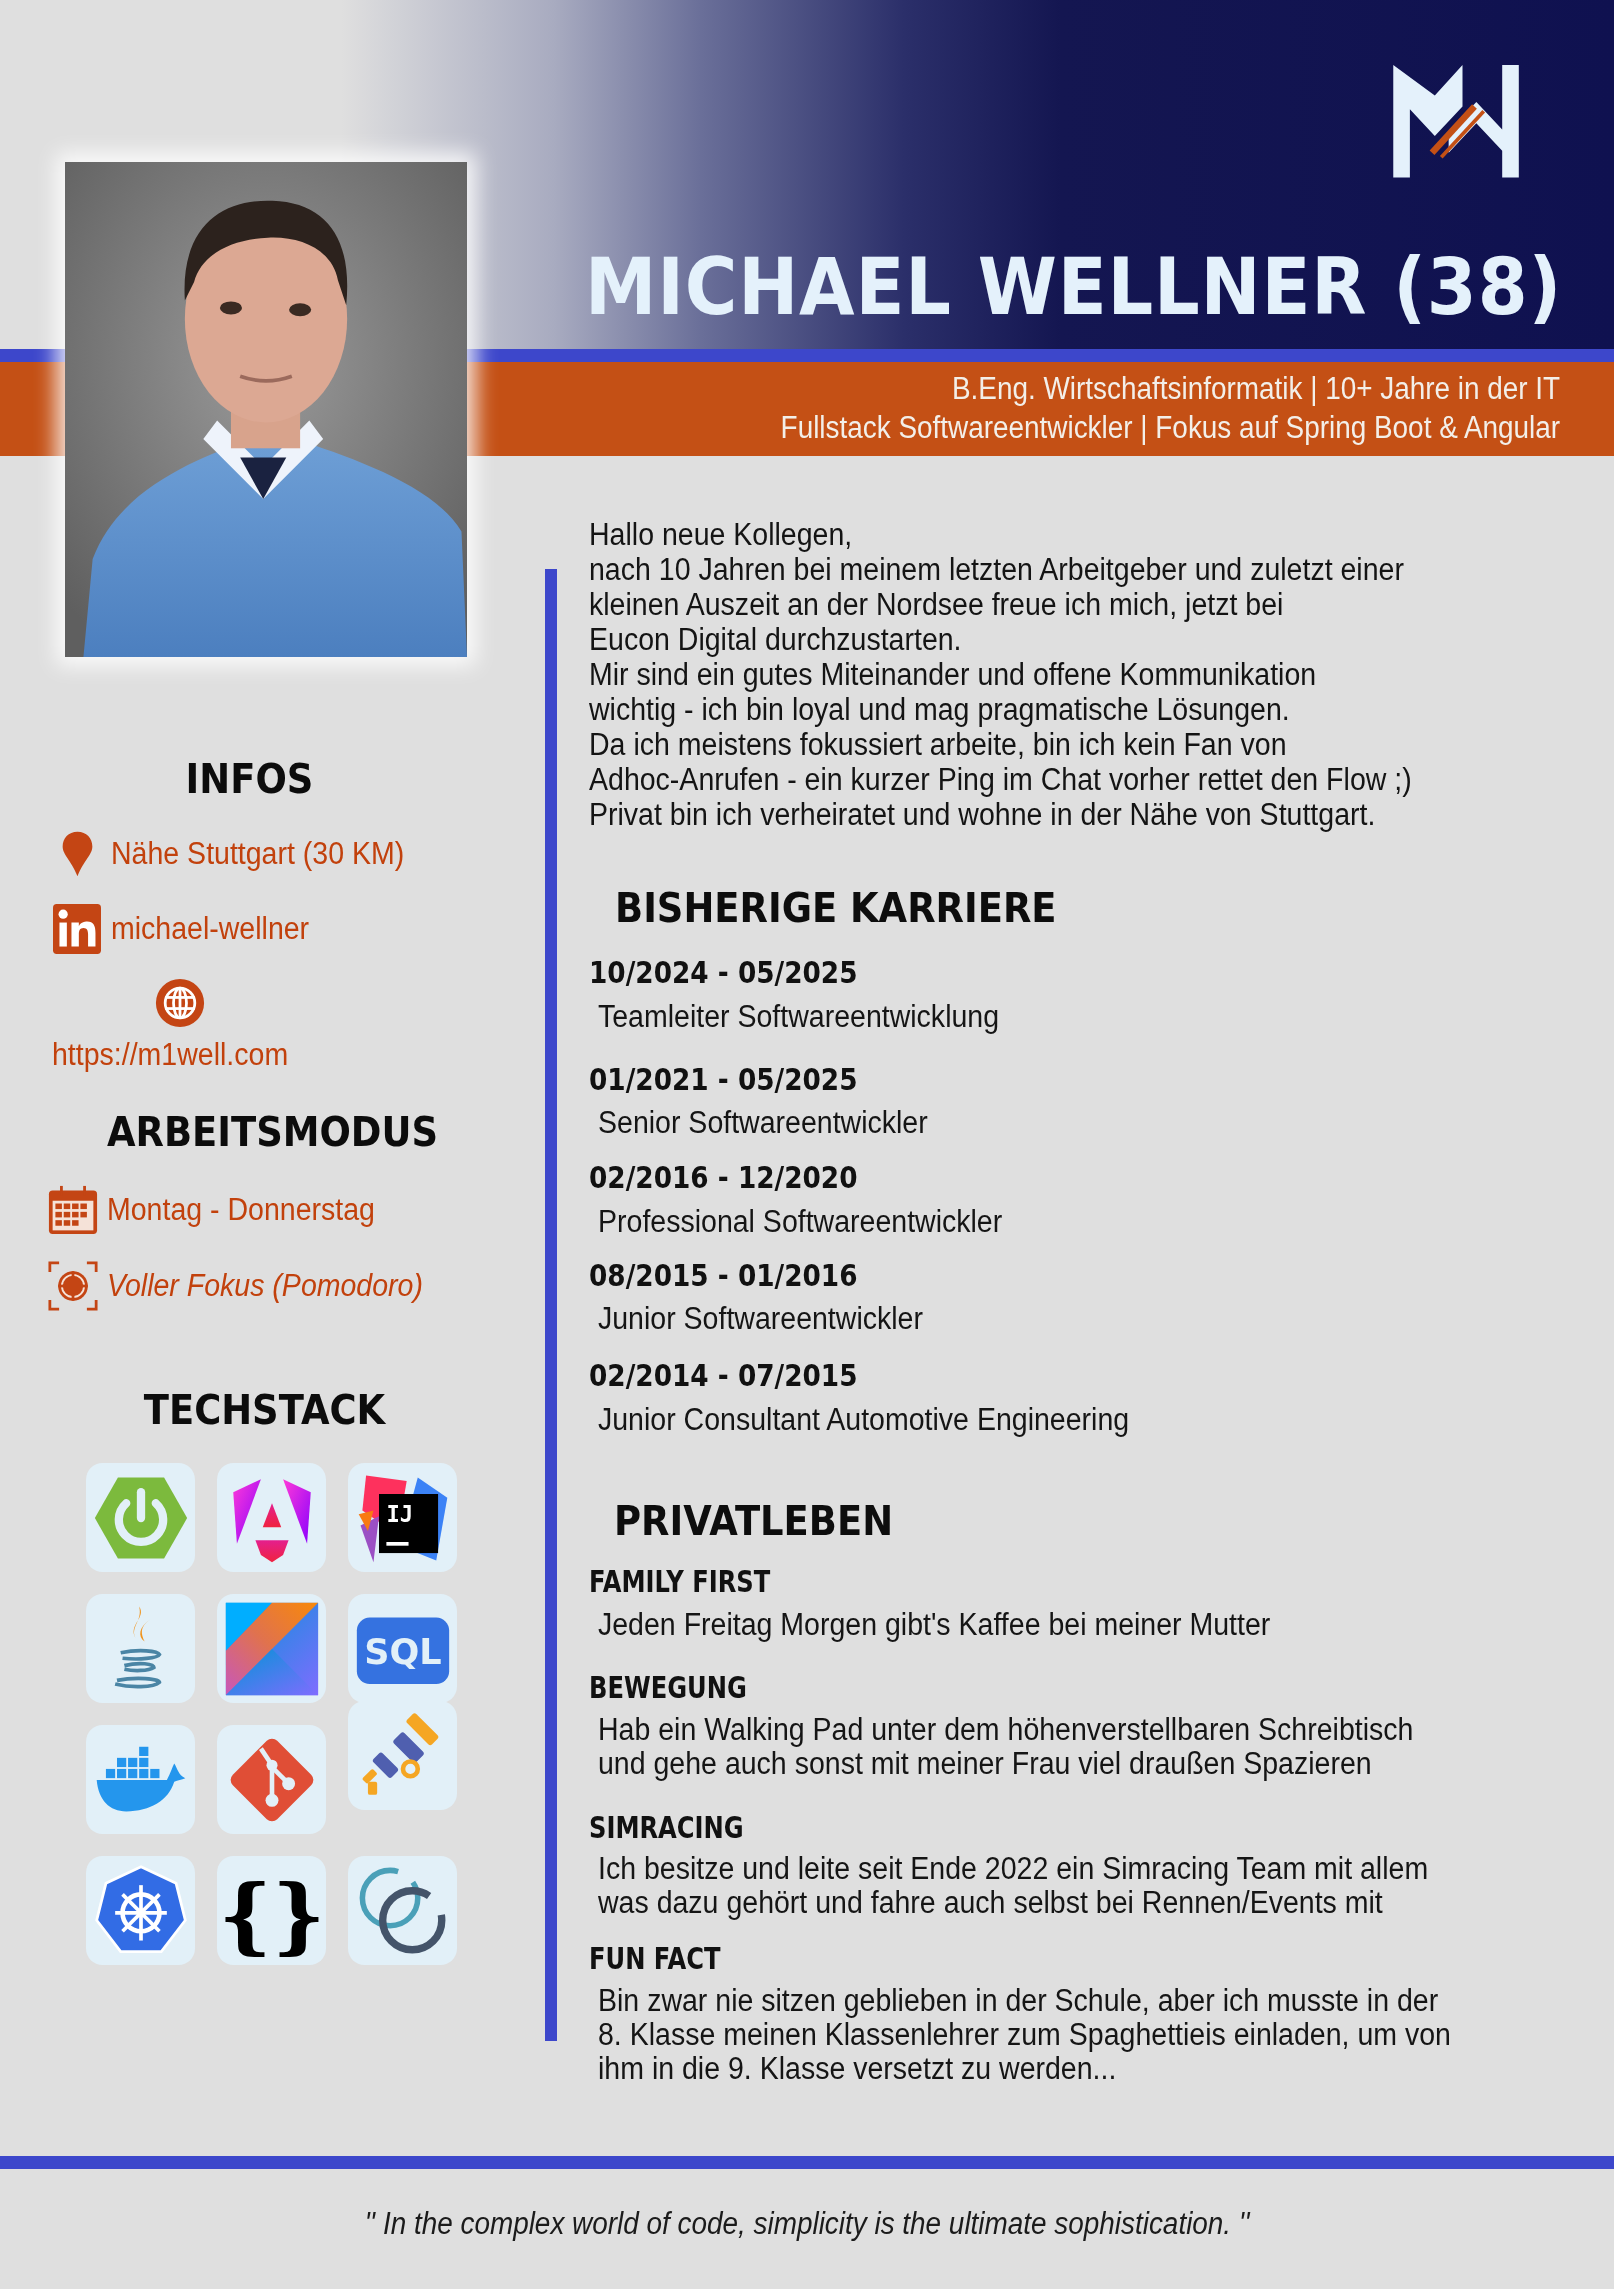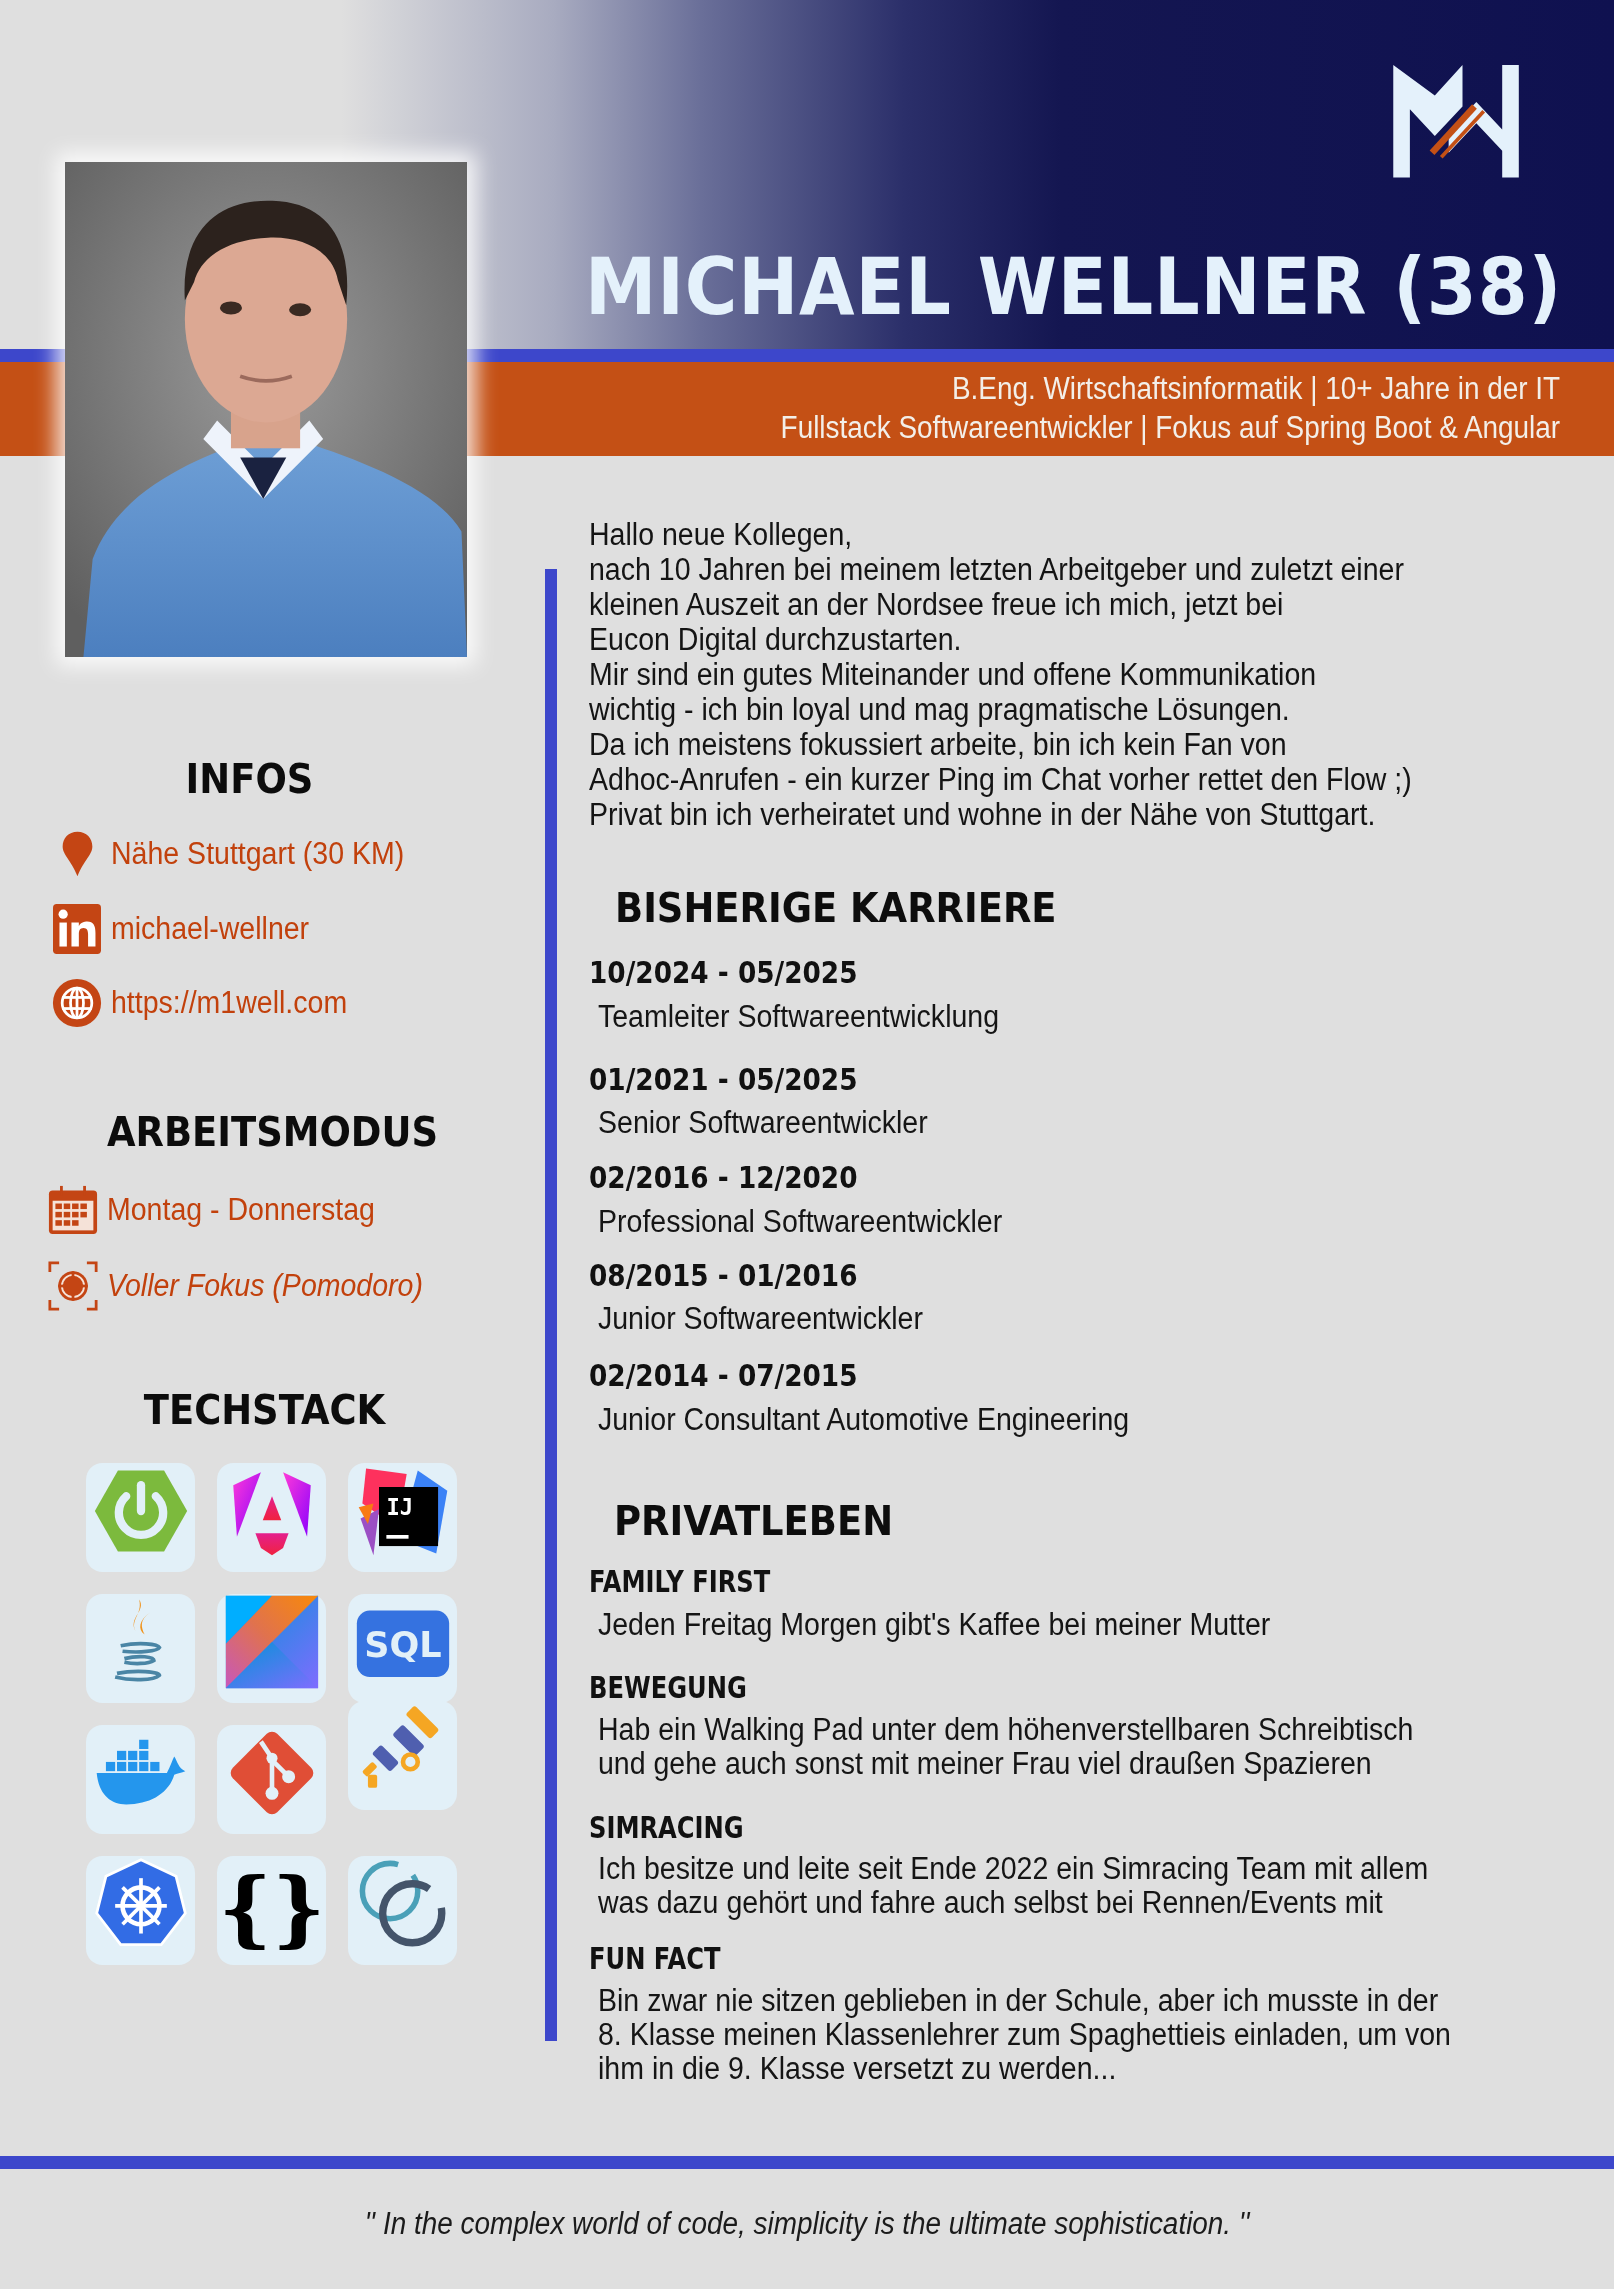--- a/index.html
+++ b/index.html
@@ -40,21 +40,21 @@
   .side-heading {
     position: absolute; font-family: "DejaVu Sans", sans-serif; font-weight: bold;
     font-size: 41px; color: #0c0c0c; text-align: center; width: 517px; left: 0;
     transform: scaleX(0.9);
   }
   .info-row { position: absolute; display: flex; align-items: center; gap: 9.2px; font-size: 31px; color: #c2410c; white-space: nowrap; }
   .info-row .txt { transform: scaleX(0.92); transform-origin: left center; display: inline-block; }
   .ico { width: 50px; height: 50px; display: inline-flex; align-items: center; justify-content: center; flex-shrink: 0; }
 
   .tech-grid { position: absolute; left: 86px; top: 1463px; display: grid; grid-template-columns: repeat(3, 109px); grid-auto-rows: 109px; column-gap: 22px; row-gap: 22px; }
-  .tech-tile { width: 109px; height: 109px; background: #e2f0f8; border-radius: 16.6px; display: flex; align-items: flex-start; justify-content: center; }
+  .tech-tile { width: 109px; height: 109px; background: #e2f0f8; border-radius: 16.6px; display: flex; align-items: center; justify-content: center; }
   .tech-tile.up { margin-top: -24px; }
   .tech-tile svg { width: 96px; height: 96px; }
 
   .vline { position: absolute; left: 545px; top: 569px; width: 12px; height: 1472px; background: #3d47cb; }
   .intro {
     position: absolute; left: 589px; top: 517px; font-size: 31px; line-height: 35px; color: #141414;
     transform: scaleX(0.92); transform-origin: left top; white-space: pre-line; width: 1089px;
   }
   .sec-heading {
     position: absolute; font-family: "DejaVu Sans", sans-serif; font-weight: bold; font-size: 41px; color: #0d0d0d;
@@ -135,21 +135,21 @@
     <svg viewBox="0 0 52 54" width="48" height="50">
         <rect x="0" y="0" width="52" height="54" rx="4" fill="#c44514"></rect>
         <rect x="7" y="20" width="8" height="26" fill="#fff"></rect>
         <circle cx="11" cy="11" r="5" fill="#fff"></circle>
         <path d="M20,20 H28 V24 C30,20 34,19 37,19 C44,19 46,24 46,31 V46 H38 V33 C38,29 37,26 33,26 C29,26 28,29 28,33 V46 H20 Z" fill="#fff"></path>
       </svg>
   </span>
   <span class="txt">michael-wellner</span>
 </div>
 
-<div class="info-row" style="left:52px; top:978px;">
+<div class="info-row" style="left:52px; top:978px;flex-direction:column;">
   <span class="ico">
     <svg viewBox="0 0 54 54" width="50" height="50">
         <circle cx="27" cy="27" r="26" fill="#c44514"></circle>
         <g stroke="#fff" stroke-width="3" fill="none">
           <circle cx="27" cy="27" r="16"></circle>
           <ellipse cx="27" cy="27" rx="7" ry="16"></ellipse>
           <line x1="11" y1="21" x2="43" y2="21"></line>
           <line x1="11" y1="33" x2="43" y2="33"></line>
           <line x1="27" y1="11" x2="27" y2="43"></line>
         </g>

